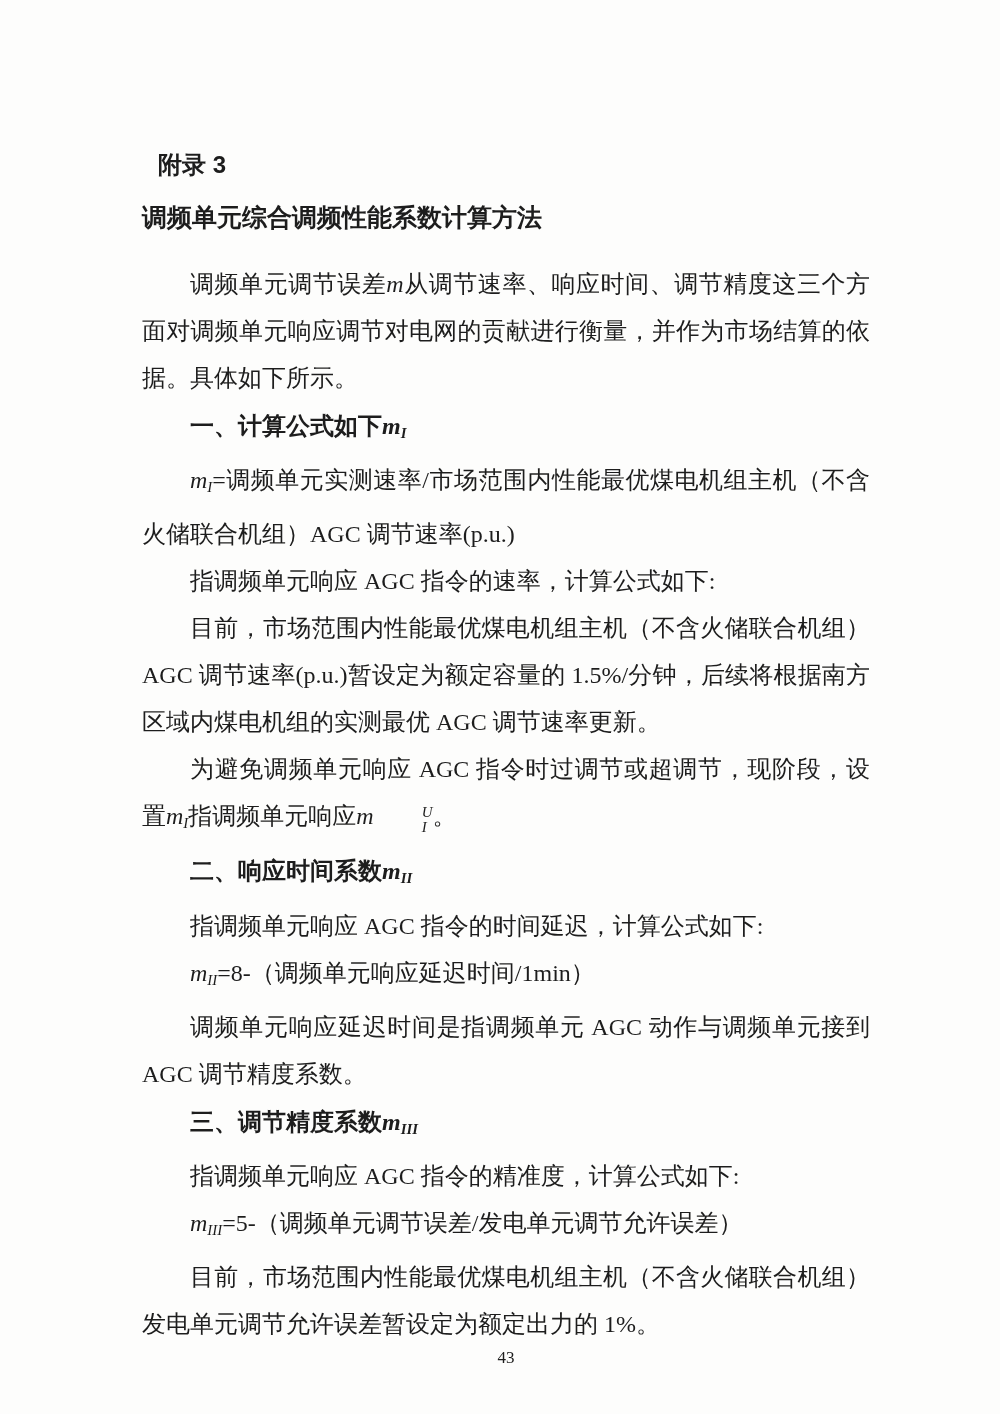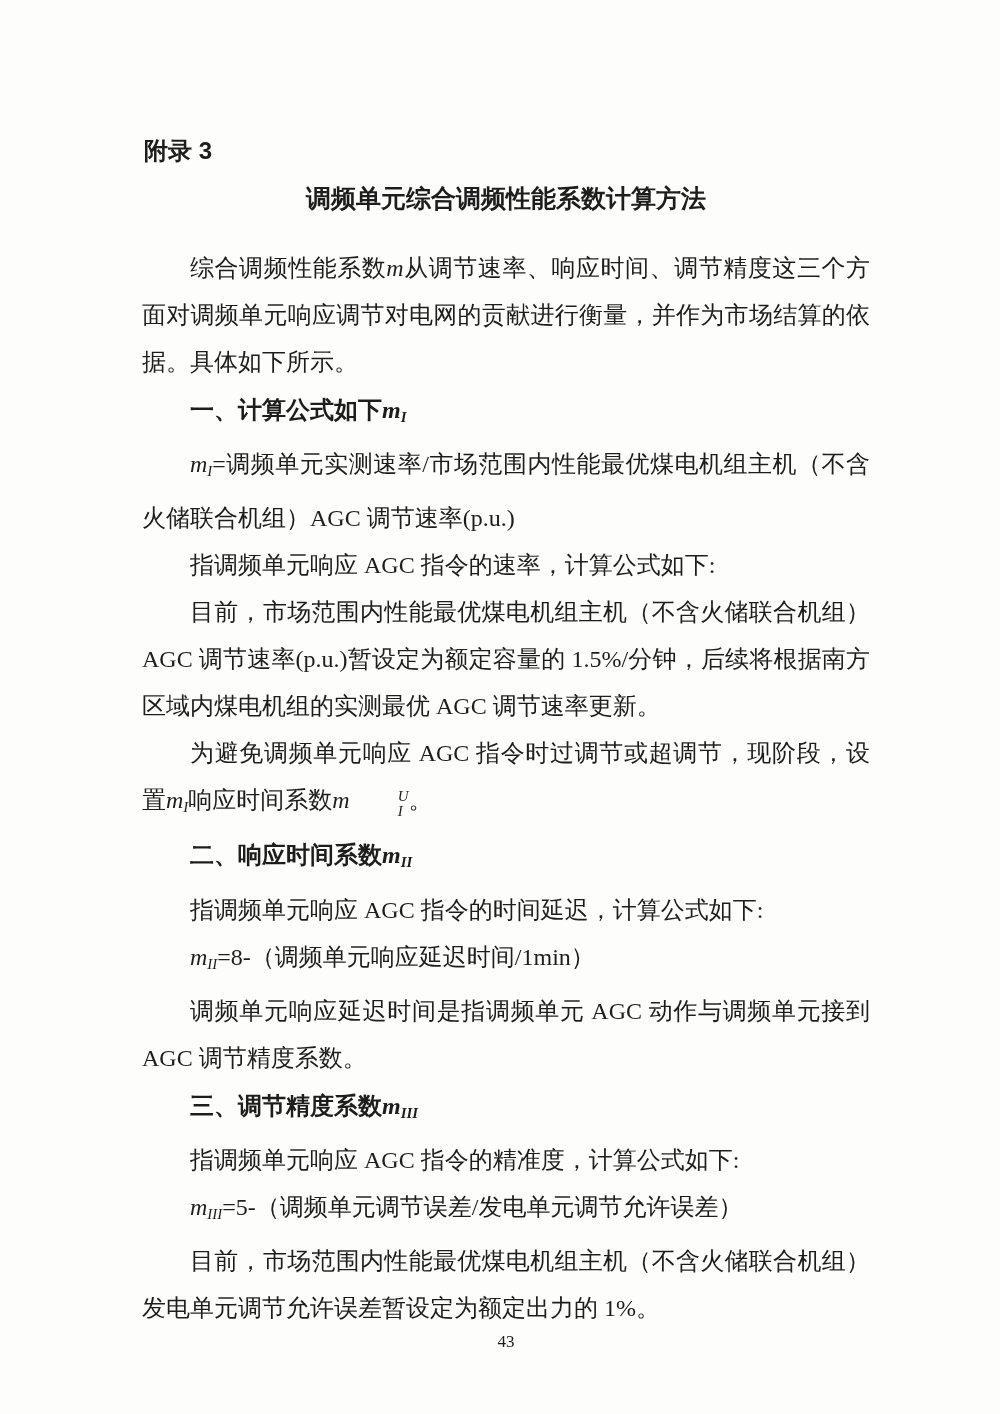--- a/index.html
+++ b/index.html
@@ -10,26 +10,26 @@
     background:#fdfdfc;
     box-sizing:border-box;
     padding:133px 130px 0 142px;
     color:#1d1d1d;
     overflow:hidden;
   }
   .appendix {
     font-family:"Liberation Sans", sans-serif;
     font-size:24px; font-weight:700;
     line-height:32px;
-    margin:2px;
+    margin:16px;
   }
   .title {
-    font-family:Liberation Mono, monospace;
+    font-family:Liberation Sans, sans-serif;
     font-size:25px; font-weight:700;
-    text-align:center;
+    text-align:left;
     line-height:40px;
     margin:14px 0 0 0;
   }
   .para {
     font-family:"Liberation Serif", serif;
     font-size:24px;
     line-height:47px;
     text-align:justify;
     text-indent:2em;
     margin:0;
@@ -71,31 +71,31 @@
 </style>
 </head>
 <body>
 
 <div class="page">
 
   <div class="appendix">附录 3</div>
 
   <h1 class="title">调频单元综合调频性能系数计算方法</h1>
 
-  <p class="para first"><span>综合调频性能系数</span><span class="var">m</span><span>从调节速率、响应时间、调节精度这三个方面对调频单元响应调节对电网的贡献进行衡量，并作为市场结算的依据。具体如下所示。</span></p>
+  <p class="para first"><span>调频单元调节误差</span><span class="var">m</span><span>从调节速率、响应时间、调节精度这三个方面对调频单元响应调节对电网的贡献进行衡量，并作为市场结算的依据。具体如下所示。</span></p>
 
   <h2 class="heading"><span>一、计算公式如下</span><span class="var">m</span><span class="sub">I</span></h2>
 
   <p class="para"><span class="var">m</span><span class="sub">I</span><span>=调频单元实测速率/市场范围内性能最优煤电机组主机（不含火储联合机组）AGC 调节速率(p.u.)</span></p>
 
   <p class="para">指调频单元响应 AGC 指令的速率，计算公式如下:</p>
 
   <p class="para">目前，市场范围内性能最优煤电机组主机（不含火储联合机组）AGC 调节速率(p.u.)暂设定为额定容量的 1.5%/分钟，后续将根据南方区域内煤电机组的实测最优 AGC 调节速率更新。</p>
 
-  <p class="para"><span>为避免调频单元响应 AGC 指令时过调节或超调节，现阶段，设置</span><span class="var">m</span><span class="sub">I</span><span>响应时间系数</span><span class="var">m</span><span class="supsub"><span>U</span><span>I</span></span><span>。</span></p>
+  <p class="para"><span>为避免调频单元响应 AGC 指令时过调节或超调节，现阶段，设置</span><span class="var">m</span><span class="sub">I</span><span>指调频单元响应</span><span class="var">m</span><span class="supsub"><span>U</span><span>I</span></span><span>。</span></p>
 
   <h2 class="heading"><span>二、响应时间系数</span><span class="var">m</span><span class="sub">II</span></h2>
 
   <p class="para">指调频单元响应 AGC 指令的时间延迟，计算公式如下:</p>
 
   <p class="para"><span class="var">m</span><span class="sub">II</span><span>=8-（调频单元响应延迟时间/1min）</span></p>
 
   <p class="para">调频单元响应延迟时间是指调频单元 AGC 动作与调频单元接到 AGC 调节精度系数。</p>
 
   <h2 class="heading"><span>三、调节精度系数</span><span class="var">m</span><span class="sub">III</span></h2>

